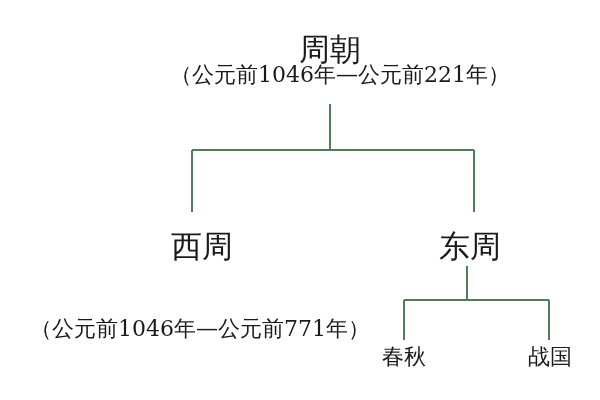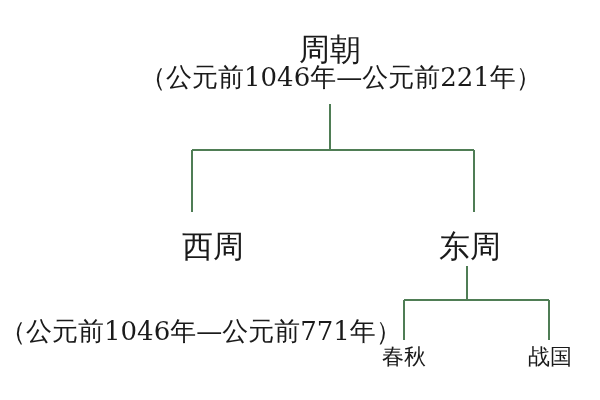--- a/index.html
+++ b/index.html
@@ -1,20 +1,20 @@
 <!DOCTYPE html>
 <html><head>
 <meta charset="utf-8">
 <style>
   html,body{margin:0;padding:0;}
   body{width:600px;height:400px;background:#ffffff;position:relative;overflow:hidden;
     font-family:"DejaVu Serif",serif;color:#1a1a1a;}
   .node{position:absolute;white-space:nowrap;text-align:center;}
   .title{font-size:31px;font-family:"DejaVu Sans",sans-serif;}
-  .sub{font-size:26px;letter-spacing:0px;}
+  .sub{font-size:22px;letter-spacing:0px;}
   .leaf{font-size:22px;font-family:"DejaVu Sans",sans-serif;}
   svg{position:absolute;left:0;top:0;}
 </style>
 </head>
 <body>
 
 <svg width="600" height="400">
   <g stroke="#4f7d55" stroke-width="2" fill="none">
     <line x1="330" y1="104" x2="330" y2="150"></line>
     <line x1="192" y1="150" x2="474" y2="150"></line>
@@ -23,19 +23,19 @@
     <line x1="467" y1="266" x2="467" y2="300"></line>
     <line x1="404" y1="300" x2="549" y2="300"></line>
     <line x1="404" y1="300" x2="404" y2="340"></line>
     <line x1="549" y1="300" x2="549" y2="340"></line>
   </g>
 </svg>
 
 <div class="node title" style="left:280px;top:29px;width:100px;">周朝</div>
 <div class="node sub" style="left:140px;top:60px;width:400px;">（公元前1046年—公元前221年）</div>
 
-<div class="node title" style="left:153px;top:226px;width:120px;">西周</div>
+<div class="node title" style="left:142px;top:226px;width:120px;">西周</div>
 <div class="node sub" style="left:0px;top:280px;width:400px;margin-top:34px;">（公元前1046年—公元前771年）</div>
 
 <div class="node title" style="left:410px;top:226px;width:120px;">东周</div>
 
 <div class="node leaf" style="left:364px;top:342px;width:80px;">春秋</div>
 <div class="node leaf" style="left:510px;top:342px;width:80px;">战国</div>
 
 </body></html>

